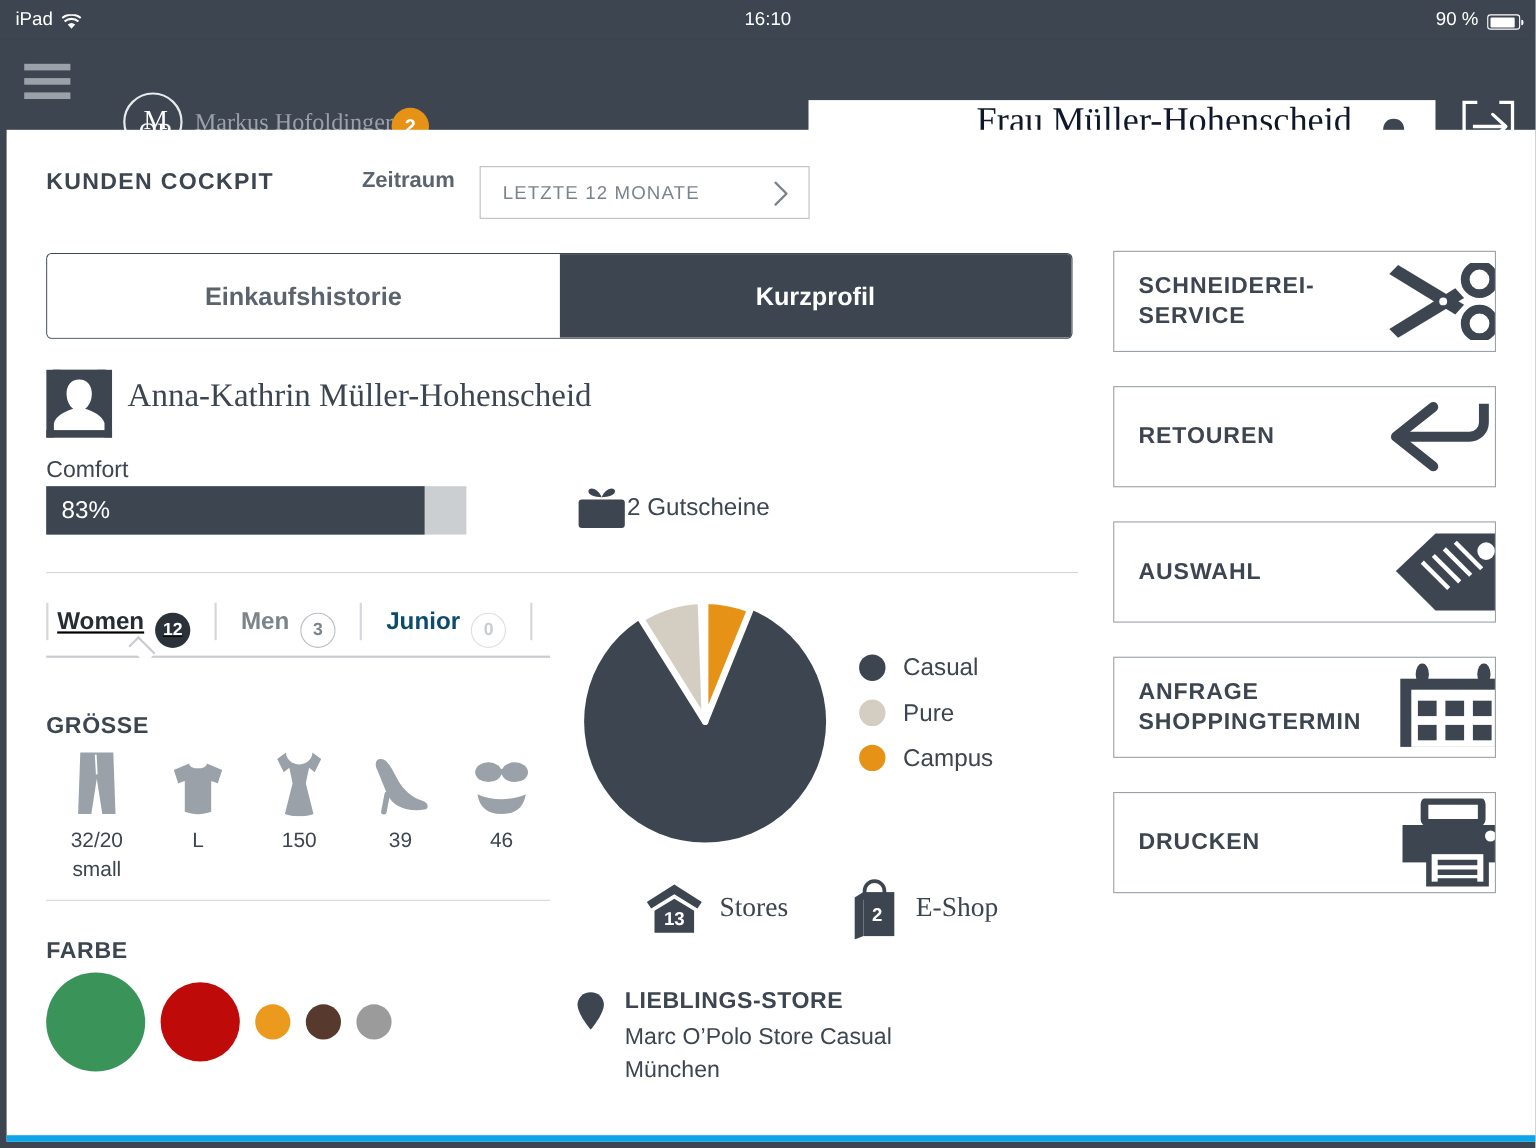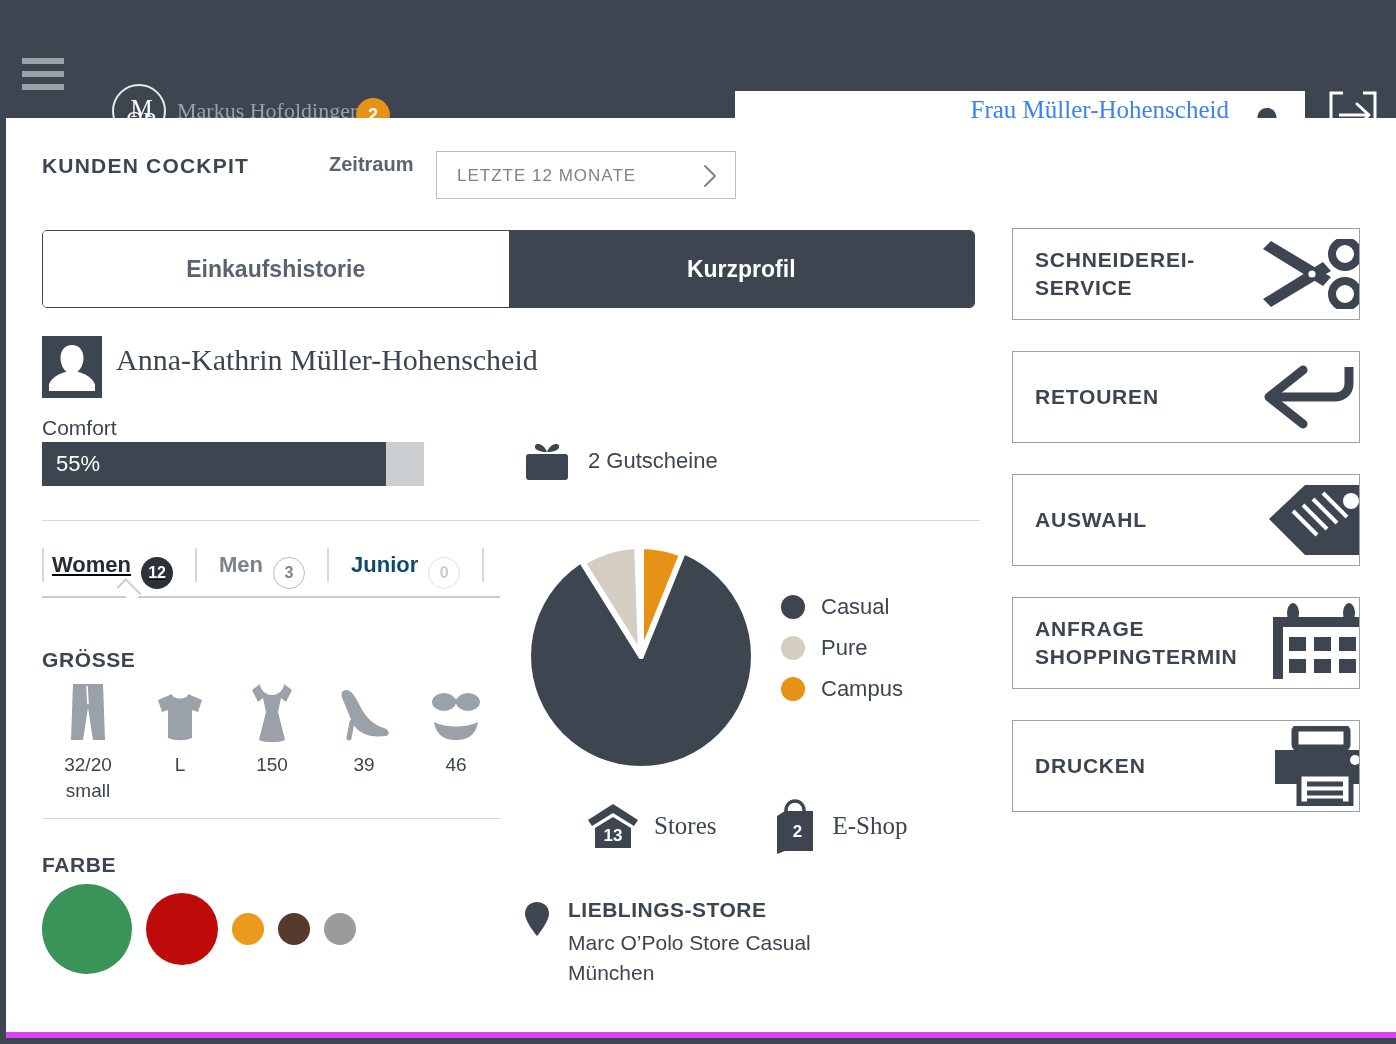--- a/index.html
+++ b/index.html
@@ -51,35 +51,35 @@
     width: 34px; height: 34px; border-radius: 50%;
     background: #e59217; color:#ffffff;
     font-size: 18px; font-weight: bold; text-align:center; line-height: 34px;
   }
   .cust-panel {
     position: absolute; left: 735px; top: 55px; width: 570px; height: 63px;
     background: #ffffff;
     text-align: right; padding-right: 76px; padding-top: 3px;
   }
   .cust-panel .cp-name {
-    color: #3b82f6; font-family: "Liberation Serif", serif; font-size: 25px; line-height: 32px;
+    color: #0f172a; font-family: "Liberation Serif", serif; font-size: 33px; line-height: 32px;
   }
   .cust-panel .cp-sub {
     color: #3c4550; font-size: 21px; line-height: 27px;
   }
   .cust-avatar { position: absolute; right: 12px; top: 10px; width: 52px; height: 52px; }
   .logout-btn {
     position: absolute; left: 1327px; top: 53px; width: 52px; height: 52px; cursor: pointer;
   }
 
   
   .page {
     position: absolute; left: 6px; top: 118px; width: 1390px; height: 920px;
     background: #ffffff;
-    border-bottom: 6px solid #d946ef;
+    border-bottom: 6px solid #0ea5e9;
   }
 
   .cockpit-title {
     position: absolute; left: 36px; top: 36px;
     font-size: 21px; font-weight: bold; letter-spacing: 1.2px; color: #3c4550;
   }
   .zeitraum-label {
     position: absolute; left: 323px; top: 35px;
     font-size: 20px; font-weight: bold; color: #5b646e;
   }
@@ -131,21 +131,21 @@
     position: absolute; left: 0; top: 0; height: 100%; width: 90%;
     background: #3c4550;
   }
   .comfort-bar .pct {
     position: absolute; left: 14px; top: 9px;
     color: #ffffff; font-size: 22px;
   }
 
   .gutschein {
     position: absolute; left: 518px; top: 320px;
-    display: flex; align-items: center; gap: 18px;
+    display: flex; align-items: center; 
   }
   .gutschein .g-text { font-size: 22px; color: #3c4550; }
 
   .divider-a {
     position: absolute; left: 36px; top: 402px; width: 938px; height: 1px; background: #d5d8db;
   }
 
   
   .seg-tabs {
     position: absolute; left: 36px; top: 424px; width: 458px; height: 46px;
@@ -234,20 +234,37 @@
   .action-btn .ab-icon {
     position: absolute; right: -6px; top: 50%; transform: translateY(-50%);
   }
   svg { display: block; }
 </style>
 </head>
 <body>
 
 <div class="app">
 
+  <div class="statusbar">
+    <div class="sb-left">
+      <span>iPad</span>
+      <span class="wifi-icon">
+        <svg width="18" height="14" viewBox="0 0 18 14">
+          <path d="M9 13.2 L5.6 9.3 A5.2 5.2 0 0 1 12.4 9.3 Z" fill="#ffffff"></path>
+          <path d="M2.7 6.5 A9.4 9.4 0 0 1 15.3 6.5" stroke="#ffffff" stroke-width="2" fill="none"></path>
+          <path d="M0.6 3.4 A12.8 12.8 0 0 1 17.4 3.4" stroke="#ffffff" stroke-width="2" fill="none"></path>
+        </svg>
+      </span>
+    </div>
+    <div class="sb-center">16:10</div>
+    <div class="sb-right">
+      <span>90 %</span>
+      <span class="batt"></span>
+    </div>
+  </div>
 
   <div class="appbar">
     <div class="hamburger">
       <span></span>
         <span></span>
         <span></span>
     </div>
     <div class="logo-circle">
       <svg width="50" height="50" viewBox="0 0 50 50" style="margin-top:1px">
         <text x="25" y="30" text-anchor="middle" font-family="Liberation Serif, serif" font-size="25" fill="#ffffff">M</text>
@@ -306,21 +323,21 @@
         <rect x="6" y="0" width="7" height="20" fill="#3c4550"></rect>
         <rect x="47" y="0" width="7" height="20" fill="#3c4550"></rect>
         <rect x="0" y="55" width="60" height="7" fill="#3c4550"></rect>
       </svg>
     </div>
     <div class="cust-fullname">Anna-Kathrin Müller-Hohenscheid</div>
 
     <div class="comfort-label">Comfort</div>
     <div class="comfort-bar">
       <div class="fill"></div>
-      <div class="pct">55%</div>
+      <div class="pct">83%</div>
     </div>
 
     <div class="gutschein">
       <span>
         <svg width="46" height="46" viewBox="0 0 46 46">
           <path d="M23 14 C20 6 12 4 11 8 C10 12 17 14 23 14 Z" fill="#3c4550"></path>
           <path d="M23 14 C26 6 34 4 35 8 C36 12 29 14 23 14 Z" fill="#3c4550"></path>
           <rect x="2" y="16" width="42" height="26" rx="3" fill="#3c4550"></rect>
         </svg>
       </span>

